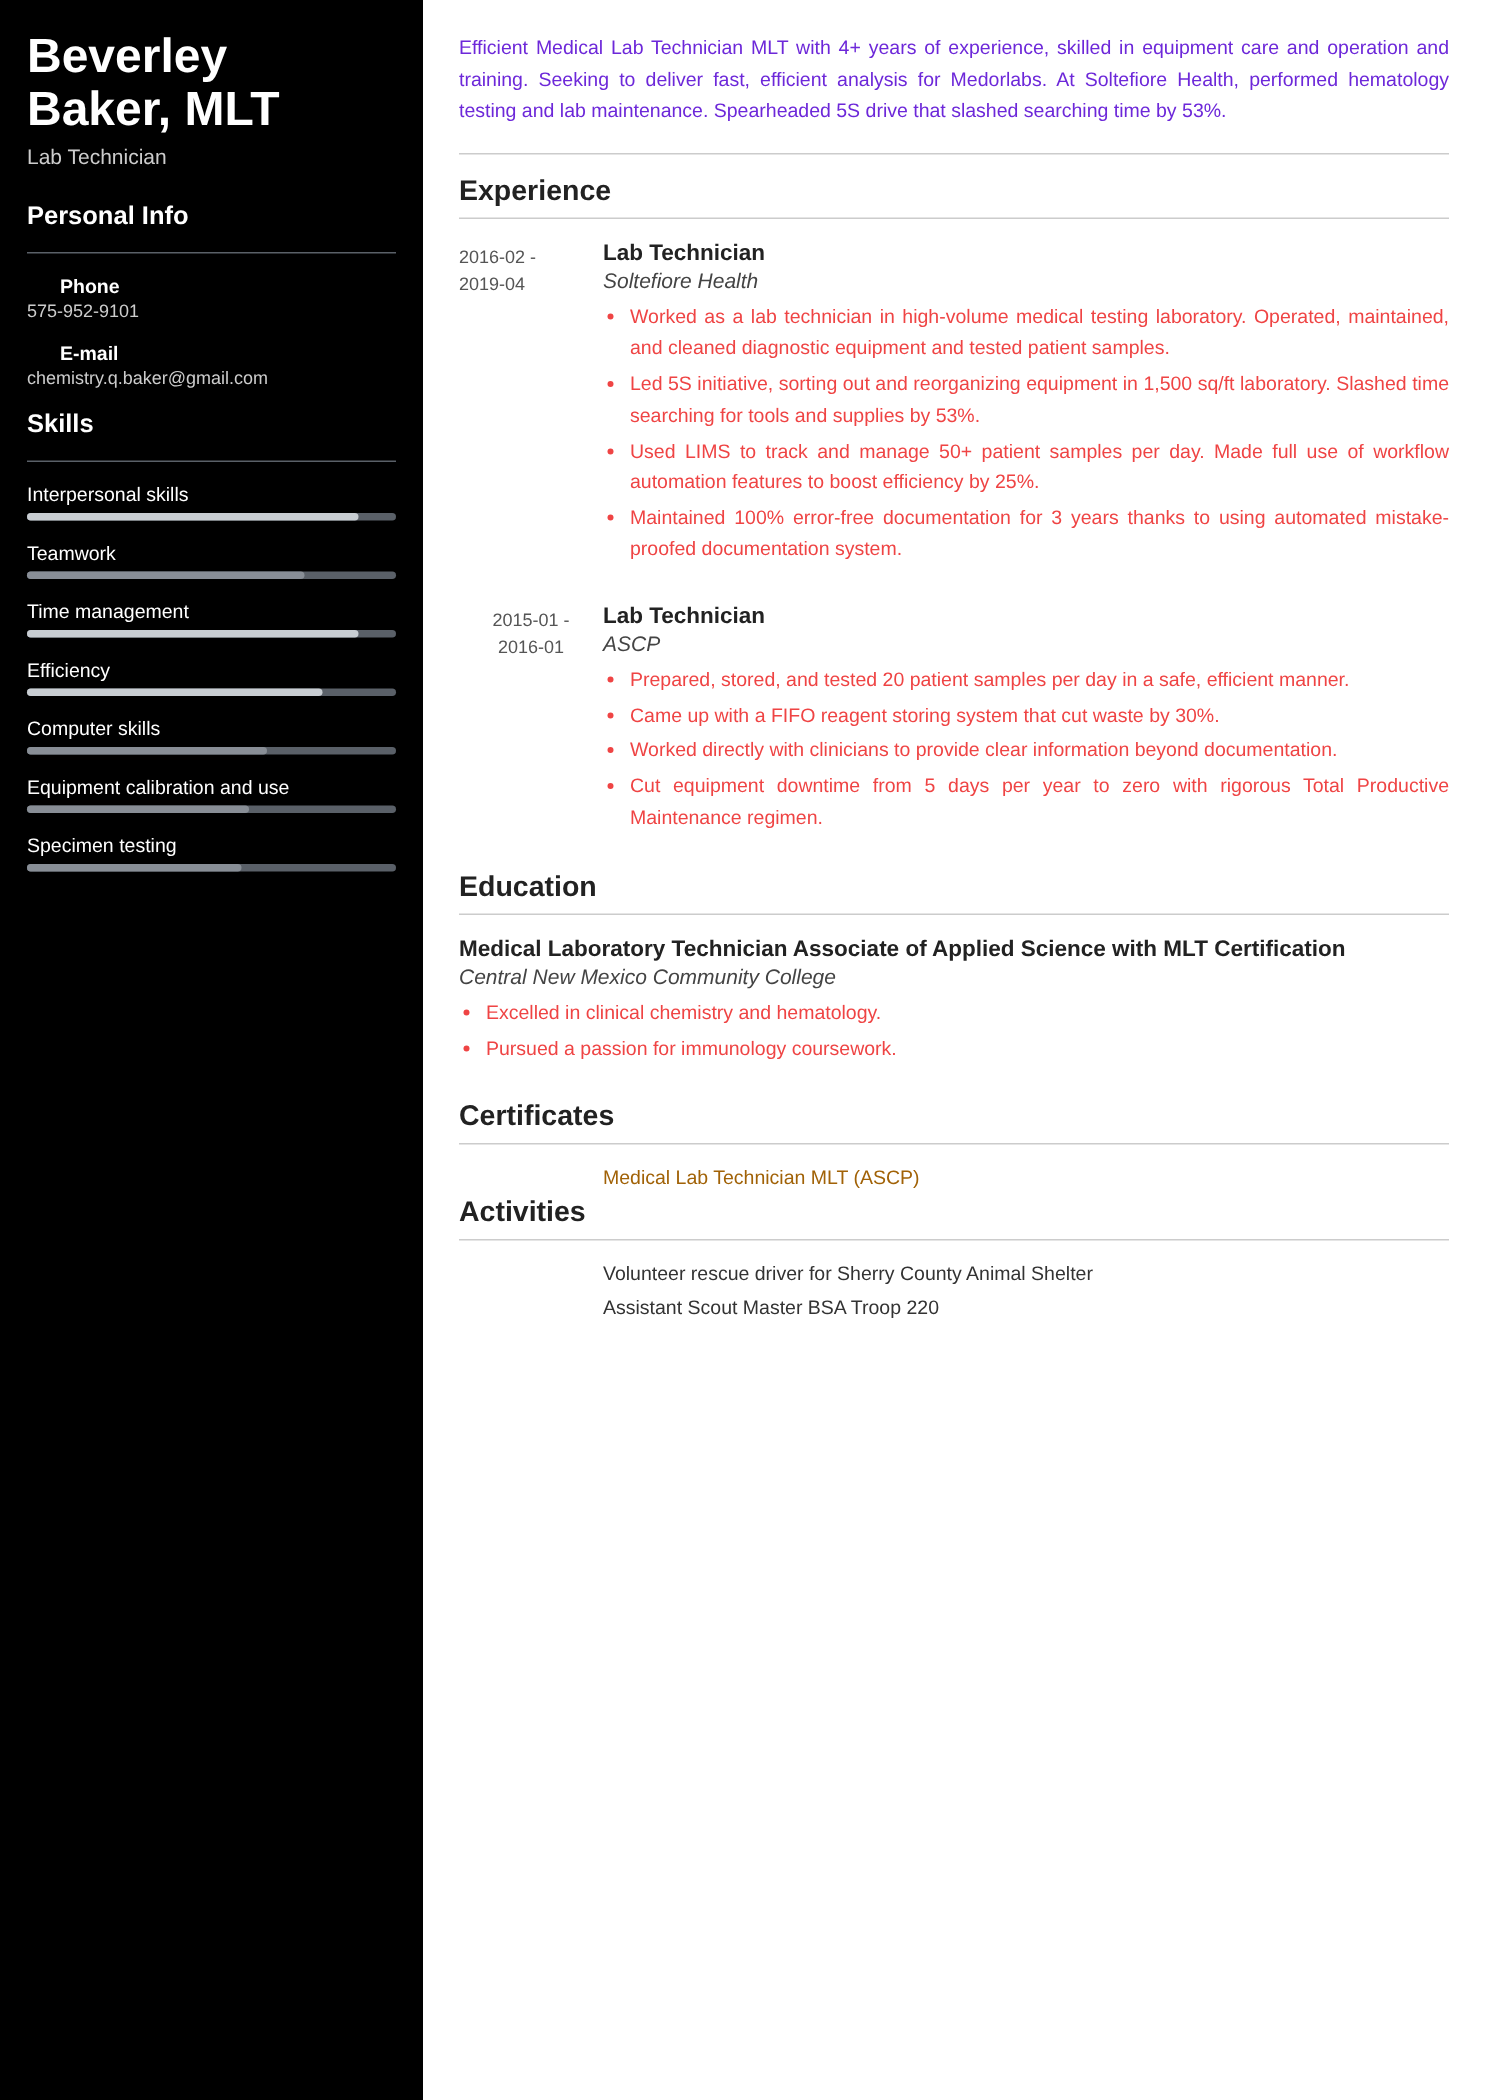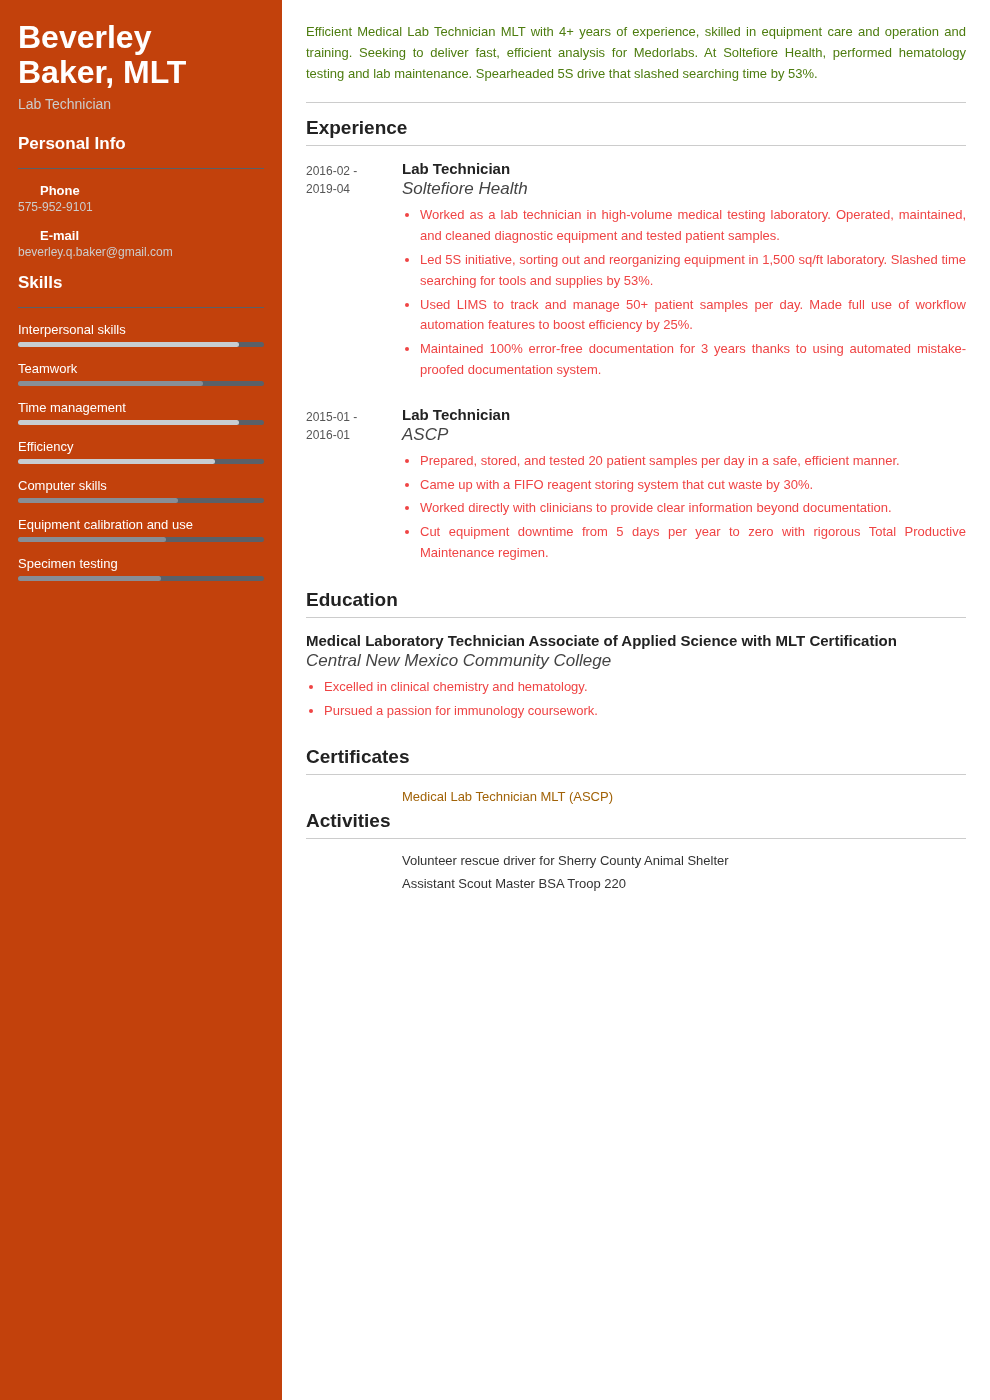--- a/index.html
+++ b/index.html
@@ -9,21 +9,21 @@
       display: flex;
       width: 990px;
       min-height: 1400px;
       background: #fff;
     }
 
     
     .sidebar {
       width: 282px;
       min-width: 282px;
-      background: #c2410c;
+      background: #000000;
       color: #fff;
       padding: 20px 18px;
     }
     .sidebar-name {
       font-size: 32px;
       font-weight: 900;
       line-height: 1.1;
       margin-bottom: 6px;
     }
     .sidebar-title {
@@ -81,21 +81,21 @@
 
     
     .main {
       flex: 1;
       padding: 22px 24px 30px 24px;
       background: #fff;
     }
     .summary-text {
       font-size: 13px;
       line-height: 1.6;
-      color: #4d7c0f;
+      color: #6d28d9;
       text-align: justify;
       margin-bottom: 18px;
     }
     .section-title {
       font-size: 19px;
       font-weight: 700;
       color: #222;
       margin-bottom: 6px;
     }
     .section-divider {
@@ -118,21 +118,21 @@
       flex: 1;
     }
     .entry-job-title {
       font-size: 15px;
       font-weight: 700;
       color: #222;
       margin-bottom: 2px;
     }
     .entry-company {
       font-style: italic;
-      font-size: 17px;
+      font-size: 14px;
       color: #444;
       margin-bottom: 6px;
     }
     .entry-bullets {
       list-style: disc;
       padding-left: 18px;
       color: #ef4444;
     }
     .entry-bullets li {
       font-size: 13px;
@@ -163,21 +163,21 @@
   </div>
   <div class="sidebar-title">Lab Technician</div>
 
   <div class="sidebar-section-title">Personal Info</div>
   <hr class="sidebar-divider">
 
   <div class="info-label">Phone</div>
   <div class="info-value">575-952-9101</div>
 
   <div class="info-label">E-mail</div>
-  <div class="info-value">beverley.q.baker@gmail.com</div>
+  <div class="info-value">chemistry.q.baker@gmail.com</div>
 
   <div class="sidebar-section-title">Skills</div>
   <hr class="sidebar-divider">
 
   <div id="skills-container">
       <div class="skill-name">Interpersonal skills</div>
       <div class="skill-bar-bg">
         <div class="skill-bar-fill light" style="width: 90%;"></div>
       </div>
       <div class="skill-name">Teamwork</div>
@@ -224,21 +224,21 @@
           <div class="entry-company">Soltefiore Health</div>
           <ul class="entry-bullets">
             <li>Worked as a lab technician in high-volume medical testing laboratory. Operated, maintained, and cleaned diagnostic equipment and tested patient samples.</li>
             <li>Led 5S initiative, sorting out and reorganizing equipment in 1,500 sq/ft laboratory. Slashed time searching for tools and supplies by 53%.</li>
             <li>Used LIMS to track and manage 50+ patient samples per day. Made full use of workflow automation features to boost efficiency by 25%.</li>
             <li>Maintained 100% error-free documentation for 3 years thanks to using automated mistake-proofed documentation system.</li>
           </ul>
         </div>
       </div>
       <div class="entry">
-        <div class="entry-date" style="white-space: pre-line;">2015-01 -
+        <div class="entry-date" style="white-space: pre-line; text-align: center;">2015-01 -
 2016-01</div>
         <div class="entry-content">
           <div class="entry-job-title">Lab Technician</div>
           <div class="entry-company">ASCP</div>
           <ul class="entry-bullets">
             <li>Prepared, stored, and tested 20 patient samples per day in a safe, efficient manner.</li>
             <li>Came up with a FIFO reagent storing system that cut waste by 30%.</li>
             <li>Worked directly with clinicians to provide clear information beyond documentation.</li>
             <li>Cut equipment downtime from 5 days per year to zero with rigorous Total Productive Maintenance regimen.</li>
           </ul>

